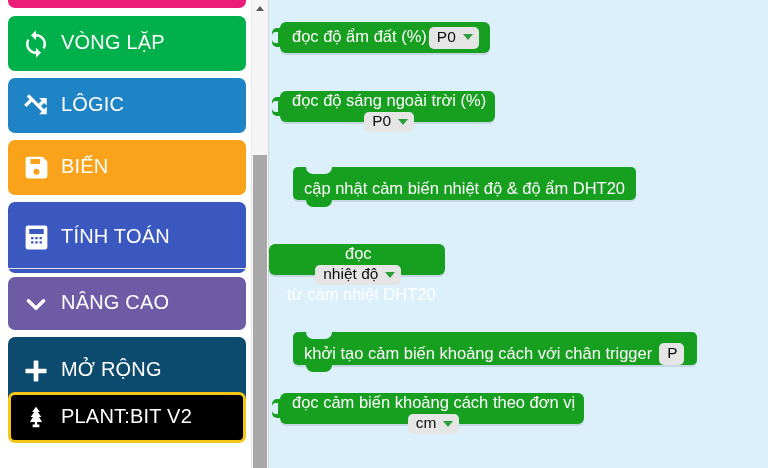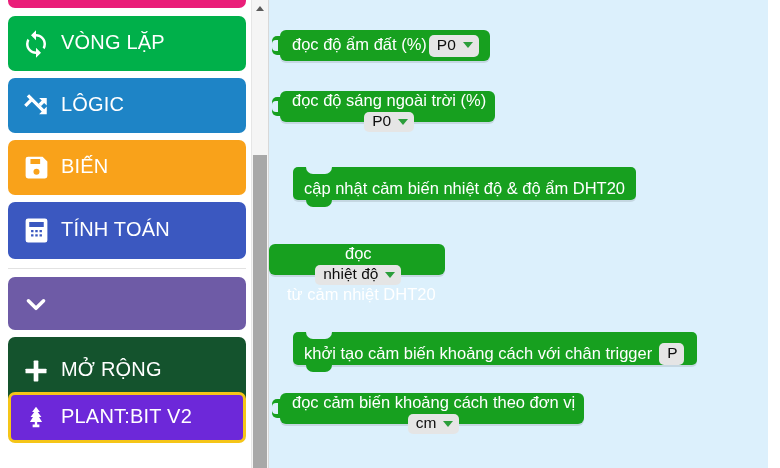--- a/index.html
+++ b/index.html
@@ -66,34 +66,34 @@
     top: -8px;
     width: 238px;
     height: 16px;
     background: #ea1e79;
     border-radius: 7px;
   }
 
   #cat-loop      { top: 16px;  height: 55px; background: #00b04a; }
   #cat-logic     { top: 78px;  height: 55px; background: #1e84c6; }
   #cat-var       { top: 140px; height: 55px; background: #f9a21a; }
-  #cat-math      { top: 202px; height: 57px; background: #3b58c0; }
+  #cat-math      { top: 202px; height: 71px; background: #3b58c0; }
   #divider-row {
     position: absolute;
     left: 8px;
     top: 268px;
     width: 238px;
     height: 1px;
     background: #e2e2e2;
   }
   #cat-advanced  { top: 277px; height: 53px; background: #6e5ba6; }
-  #cat-extension { top: 337px; height: 67px; background: #14532d; text-align: right; }
+  #cat-extension { top: 337px; height: 67px; background: #0c4a6e; text-align: right; }
   #cat-plantbit  {
     top: 392px; height: 51px;
-    background: #6d28d9;
+    background: #000000;
     border: 3px solid #f5c518;
     padding-left: 8px;
   }
 
   
   #sidebar-edge {
     position: absolute;
     left: 251px;
     top: 0;
     width: 1px;
@@ -233,21 +233,21 @@
   .field .fcaret {
     width: 0; height: 0;
     border-left: 5px solid transparent;
     border-right: 5px solid transparent;
     border-top: 6px solid #2a9e3a;
     margin-left: 7px;
     margin-bottom: 1px;
   }
 
   
-  #blk-soil      { left: 11px;  top: 30px; align-items: center;  }
+  #blk-soil      { left: 11px;  top: 22px; align-items: center;  }
   #blk-light     { left: 11px;  top: 91px; flex-direction: column;  }
   #blk-dht-upd   { left: 24px;  top: 167px; }
   #blk-dht-read  { left: 0;  top: 244px; flex-direction: column; }
   #blk-dist-init { left: 24px;  top: 332px; }
   #blk-dist-read { left: 11px;  top: 393px; flex-direction: column; }
 </style>
 </head>
 <body>
 
 <div id="app">
@@ -296,20 +296,21 @@
     </div>
 
     <div id="divider-row"></div>
 
     <div class="cat" id="cat-advanced">
       <span class="cat-ico">
         <svg width="26" height="26" viewBox="0 0 24 24" fill="none" stroke="#ffffff" stroke-width="3.2" stroke-linecap="round" stroke-linejoin="round">
           <polyline points="5,9 12,16 19,9"></polyline>
         </svg>
       </span>
+      <span class="cat-label">NÂNG CAO</span>
     </div>
 
     <div class="cat" id="cat-extension">
       <span class="cat-ico">
         <svg width="28" height="28" viewBox="0 0 24 24" fill="#ffffff">
           <rect x="10" y="3" width="4" height="18" rx="0.6"></rect>
           <rect x="3" y="10" width="18" height="4" rx="0.6"></rect>
         </svg>
       </span>
       <span class="cat-label">MỞ RỘNG</span>

